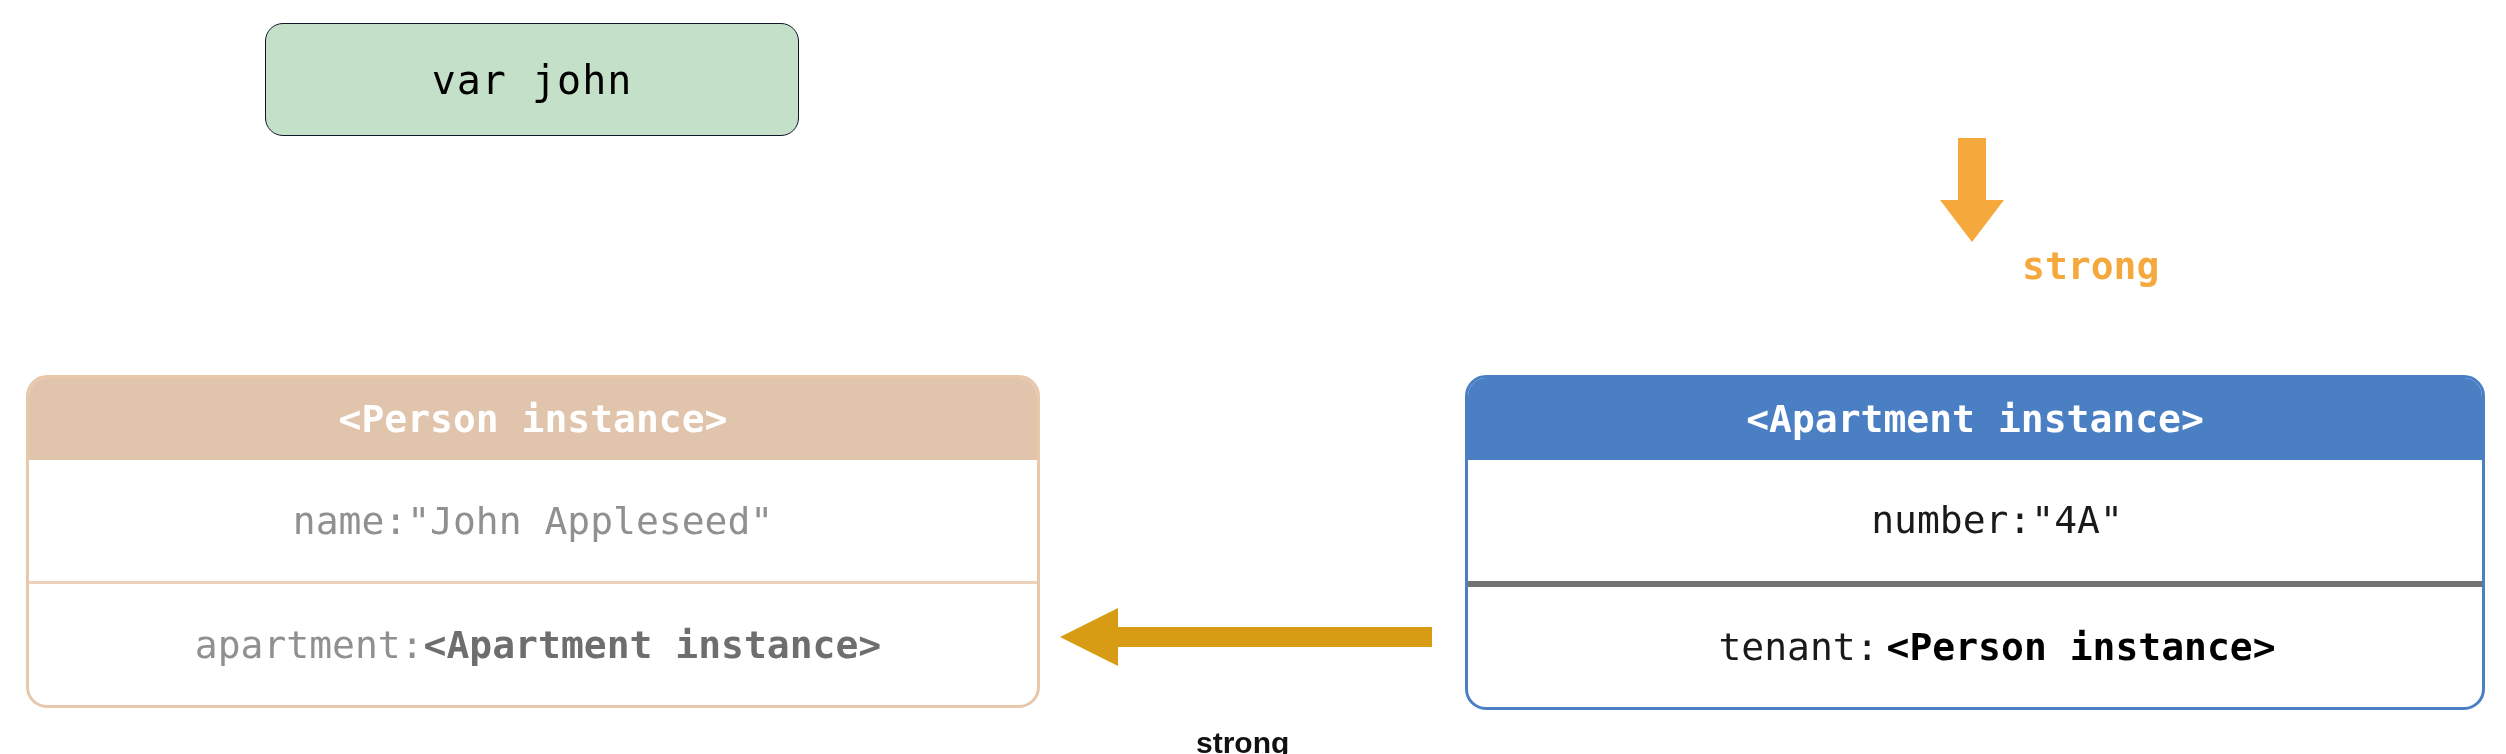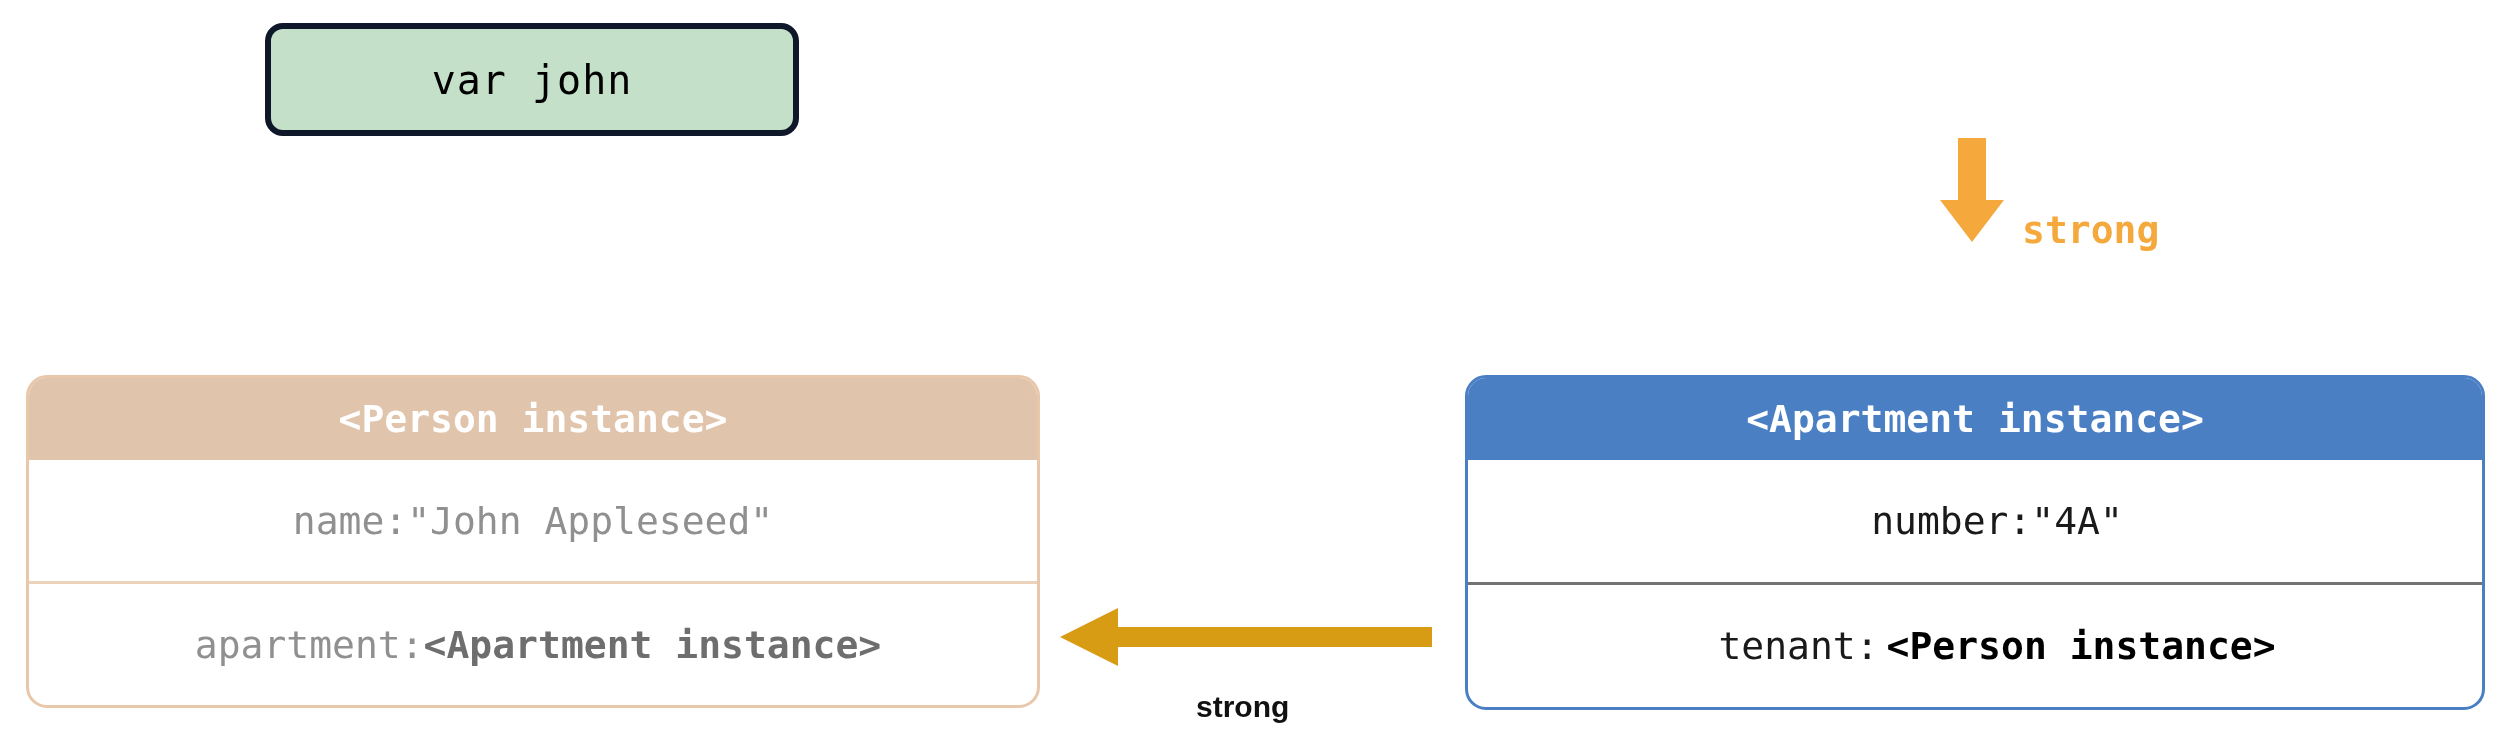--- a/index.html
+++ b/index.html
@@ -15,21 +15,21 @@
     width: 2506px;
     height: 754px;
     background: #ffffff;
     overflow: hidden;
   }
 
   
   .var-box {
     position: absolute;
     background: #c5e0c8;
-    border: 6px solid #0f172a;
+    border: 1px solid #0f172a;
     border-radius: 18px;
     box-sizing: border-box;
     display: flex;
     align-items: center;
     justify-content: center;
     color: #000000;
     font-family: "DejaVu Sans Mono", monospace;
     font-size: 40px;
     letter-spacing: 1px;
     white-space: nowrap;
@@ -80,34 +80,35 @@
   #person-box .instance-row.divided { border-top: 3px solid #edd2bb; padding-left: 10px; }
   #person-box .strongref { color: #6e6e6e; font-weight: bold; }
 
   
   #apartment-box {
     left: 1465px; top: 375px; width: 1020px; height: 335px;
     border: 3px solid #4b7fc4;
   }
   #apartment-box .instance-header { background: #4b7fc4; }
   #apartment-box .instance-row { color: #1a1a1a; padding-left: 44px; }
-  #apartment-box .instance-row.divided { border-top: 3px solid #737373; gap: 8px; }
+  #apartment-box .instance-row.divided { border-top: 6px solid #737373; gap: 8px; }
   #apartment-box .strongref { color: #000000; font-weight: bold; }
 
   
   .arrow-svg {
     position: absolute;
     overflow: visible;
   }
   #strong-arrow-svg { left: 1940px; top: 138px; }
   #unowned-arrow-svg { left: 1060px; top: 608px; }
 
   .edge-label {
     position: absolute;
     white-space: nowrap;
+    margin-top: 36px;
   }
   #strong-label {
     left: 2022px;
     top: 208px;
     color: #f5a83c;
     font-family: "DejaVu Sans Mono", monospace;
     font-weight: bold;
     font-size: 38px;
   }
   #unowned-label {

